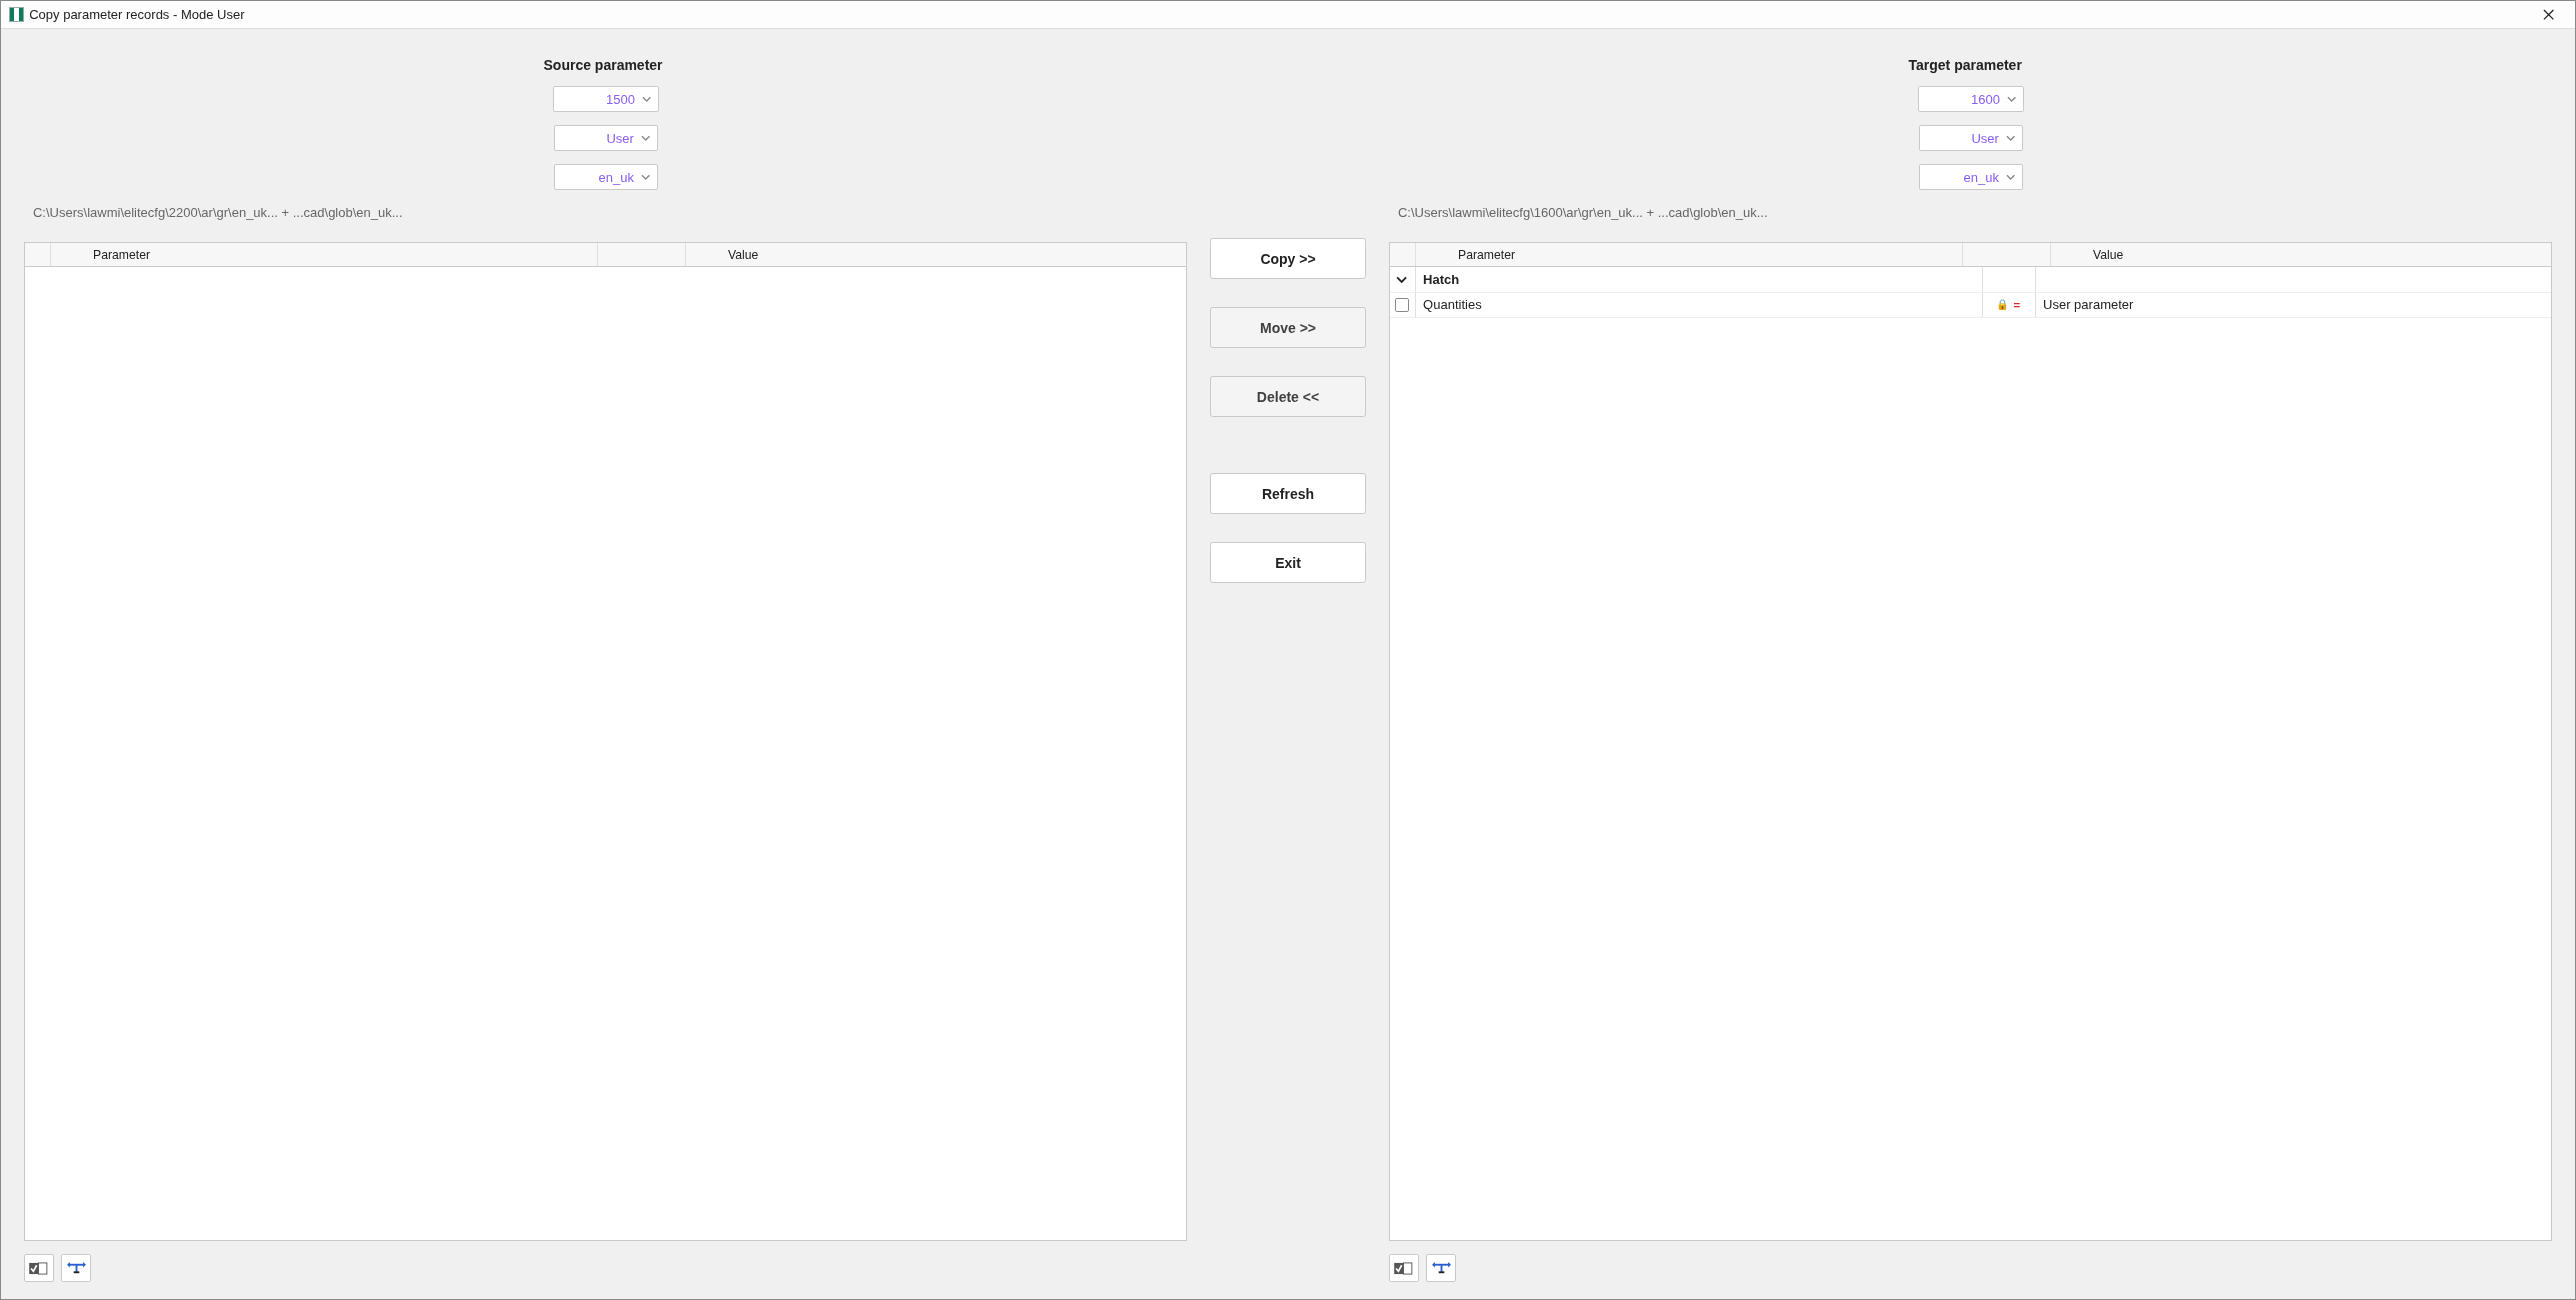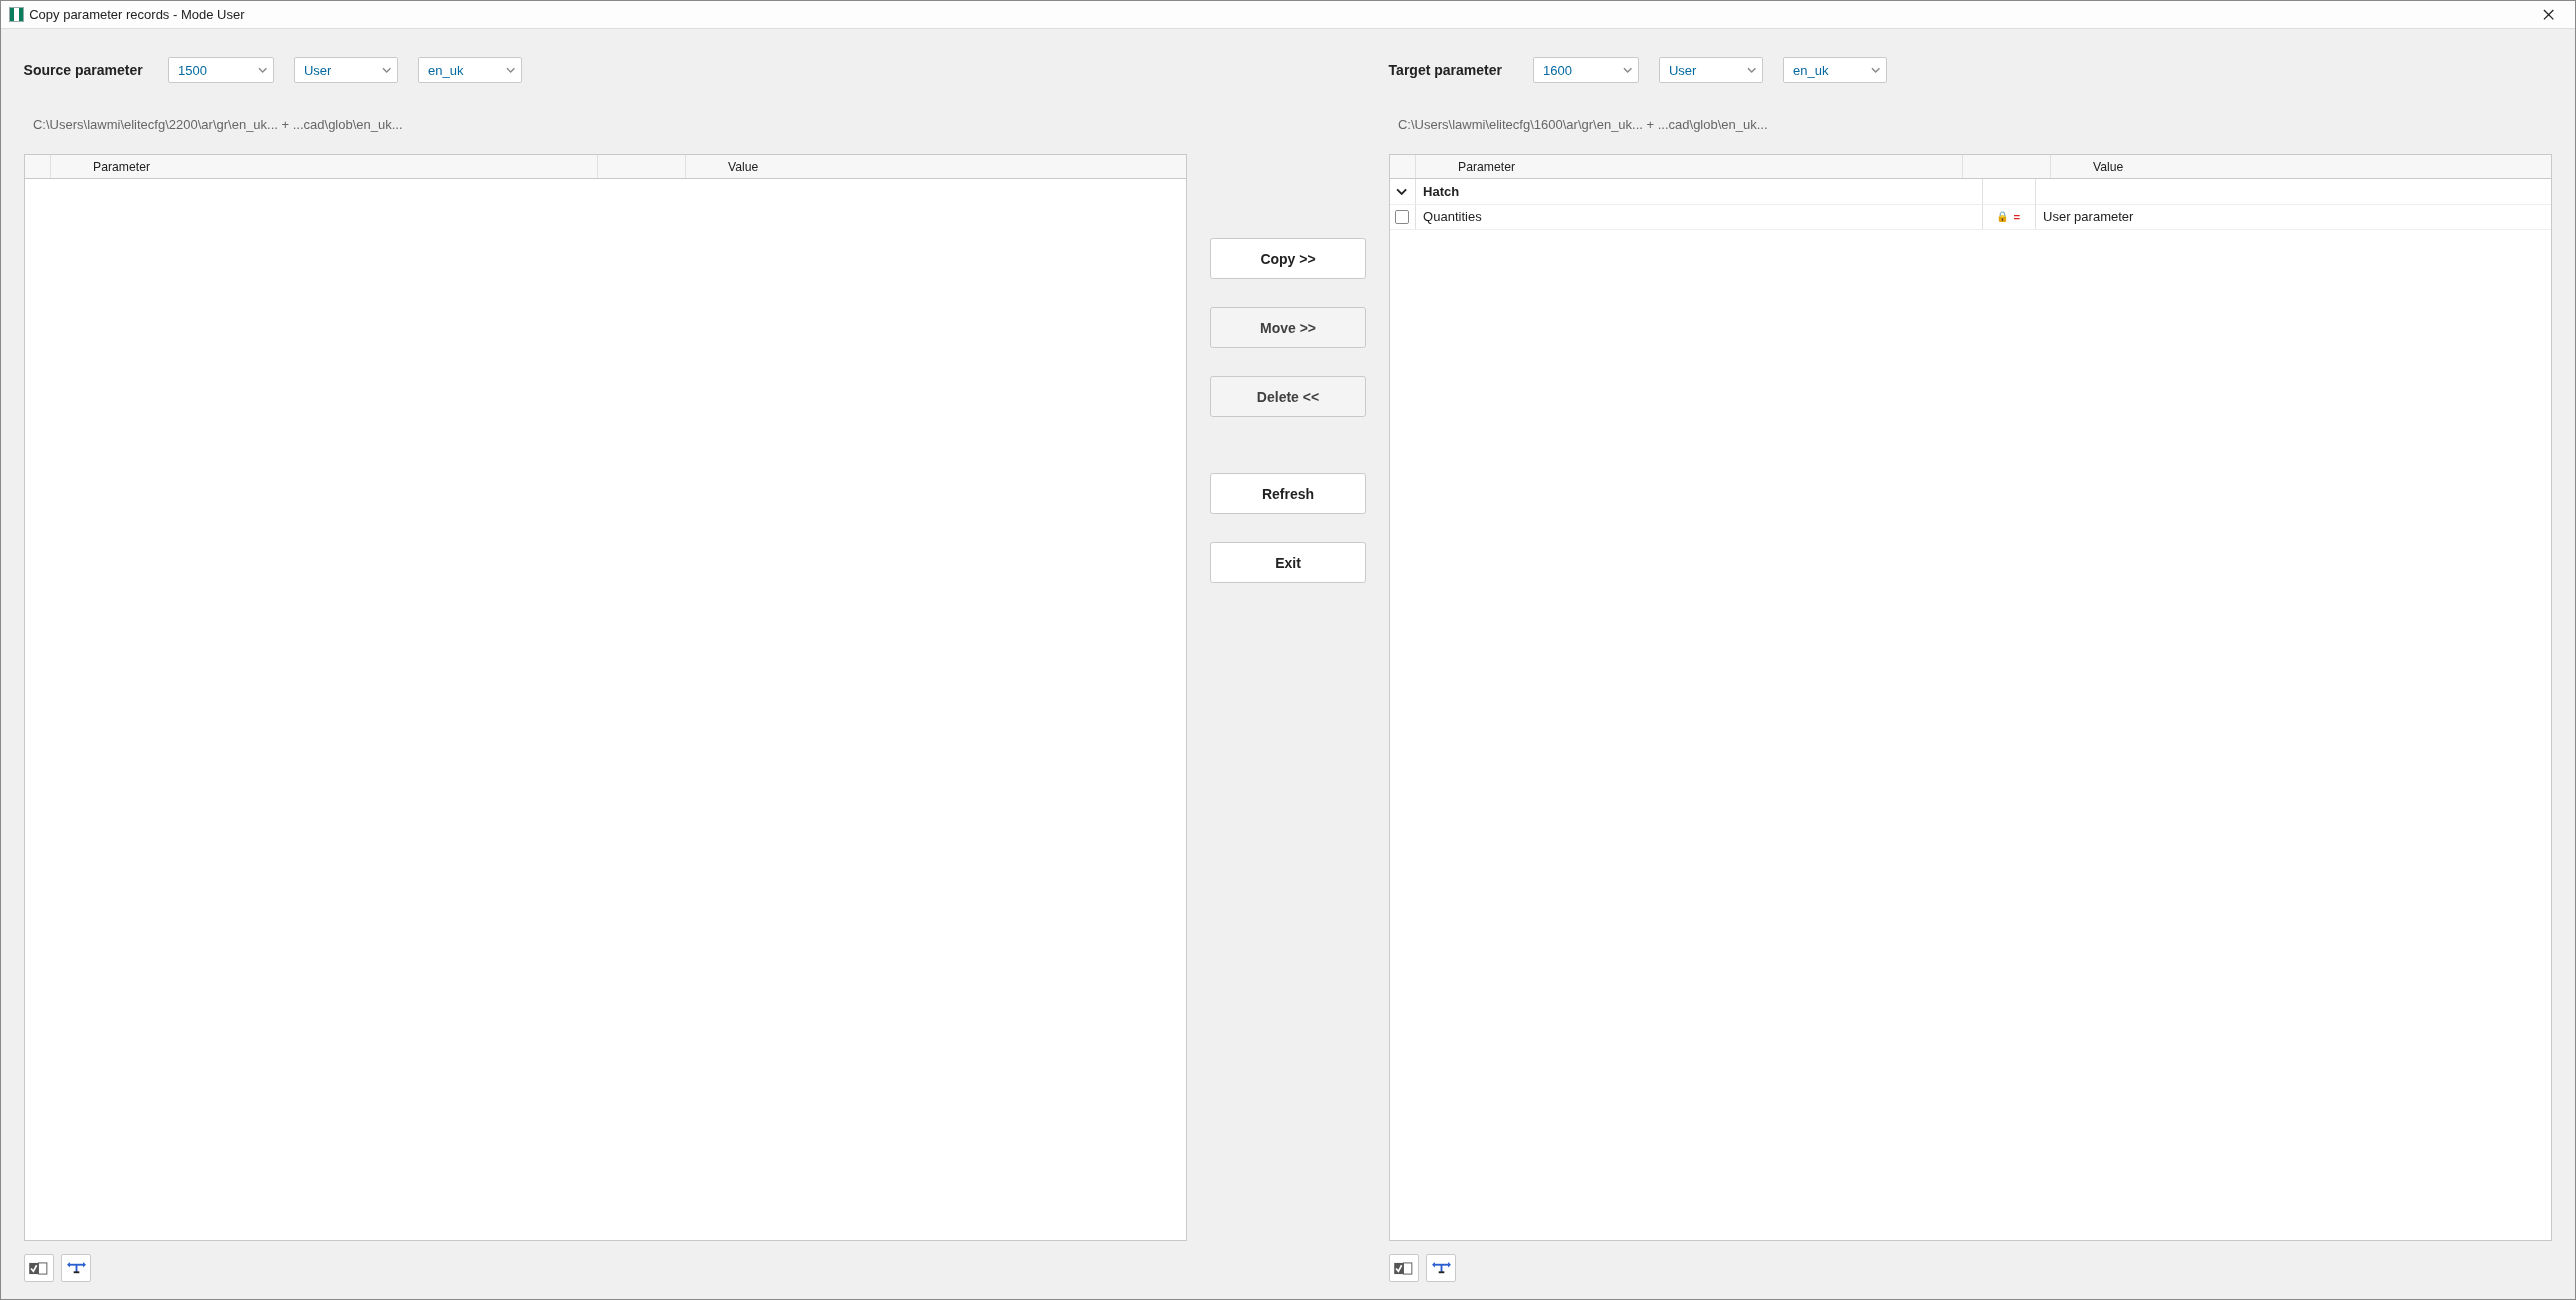--- a/index.html
+++ b/index.html
@@ -51,40 +51,42 @@
   }
   .panel {
     flex: 1;
     display: flex;
     flex-direction: column;
     min-width: 0;
   }
   .panel-header {
     display: flex;
     align-items: center;
-    gap: 20px;
-    margin-bottom: 20px;
+    gap: 13px;
+    margin-bottom: 1px;
+    flex-direction: column;
   }
   .panel-header .label {
     font-weight: 700;
     font-size: 14px;
     min-width: 124px;
   }
   .combo {
     position: relative;
     height: 26px;
     border: 0.9px solid #c9c9c9;
     background: #fff;
     display: flex;
     align-items: center;
     padding: 0 22.6px 0 9.4px;
     border-radius: 1.9px;
-    color: #0369a1;
+    color: #8b5cf6;
     font-size: 13px;
     min-width: 90px;
+    justify-content: flex-end;
   }
   .combo .chev {
     position: absolute;
     right: 5.7px; top: 50%;
     transform: translateY(-50%);
   }
   .combo .chev svg { width: 9.4px; height: 9.4px; }
   .combo.w-ver { width: 106px; }
   .combo.w-user { width: 104px; }
   .combo.w-lang { width: 104px; }

